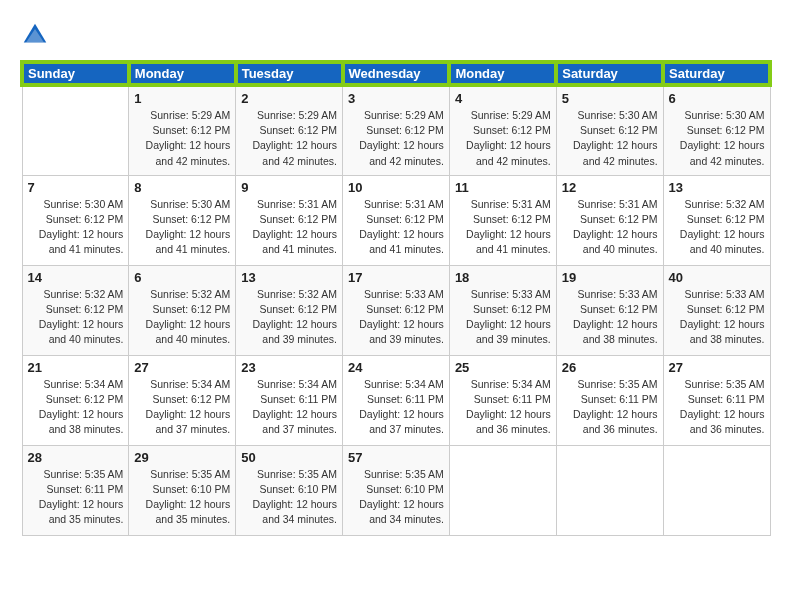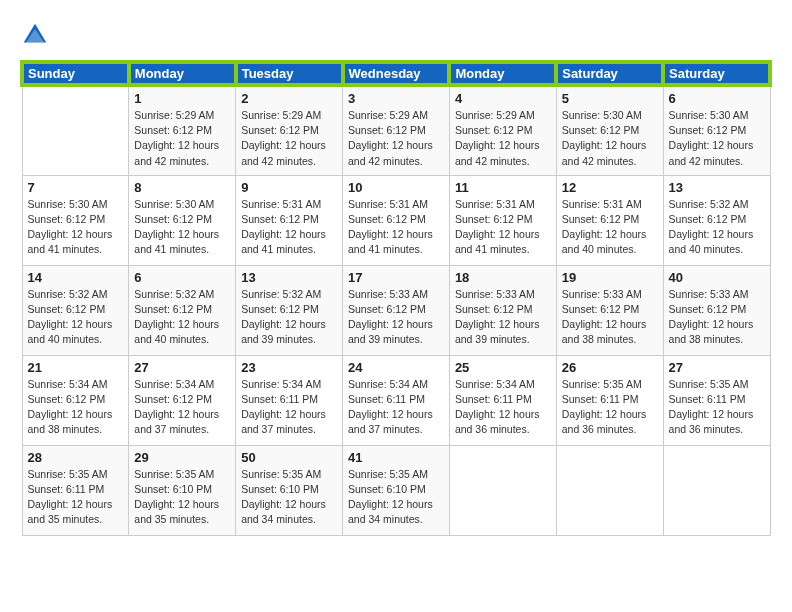--- a/index.html
+++ b/index.html
@@ -75,20 +75,21 @@
       font-weight: bold;
       font-size: 13px;
       color: #222;
       display: block;
       margin-bottom: 2px;
     }
     .day-detail {
       color: #333;
       font-size: 10.5px;
       line-height: 1.45;
+      text-align: right;
     }
     .empty-cell {
       background: #fff !important;
     }
   </style>
 </head>
 <body>
 
 <div class="header-area">
   <div class="logo">
@@ -244,21 +245,21 @@
         </td>
         <td>
           <span class="day-num">29</span>
           <div class="day-detail">Sunrise: 5:35 AM<br>Sunset: 6:10 PM<br>Daylight: 12 hours and 35 minutes.</div>
         </td>
         <td>
           <span class="day-num">50</span>
           <div class="day-detail">Sunrise: 5:35 AM<br>Sunset: 6:10 PM<br>Daylight: 12 hours and 34 minutes.</div>
         </td>
         <td>
-          <span class="day-num">41</span>
+          <span class="day-num">57</span>
           <div class="day-detail">Sunrise: 5:35 AM<br>Sunset: 6:10 PM<br>Daylight: 12 hours and 34 minutes.</div>
         </td>
         <td class="empty-cell"></td>
         <td class="empty-cell"></td>
         <td class="empty-cell"></td>
       </tr>
     </tbody>
 </table>
 
 </body></html>

